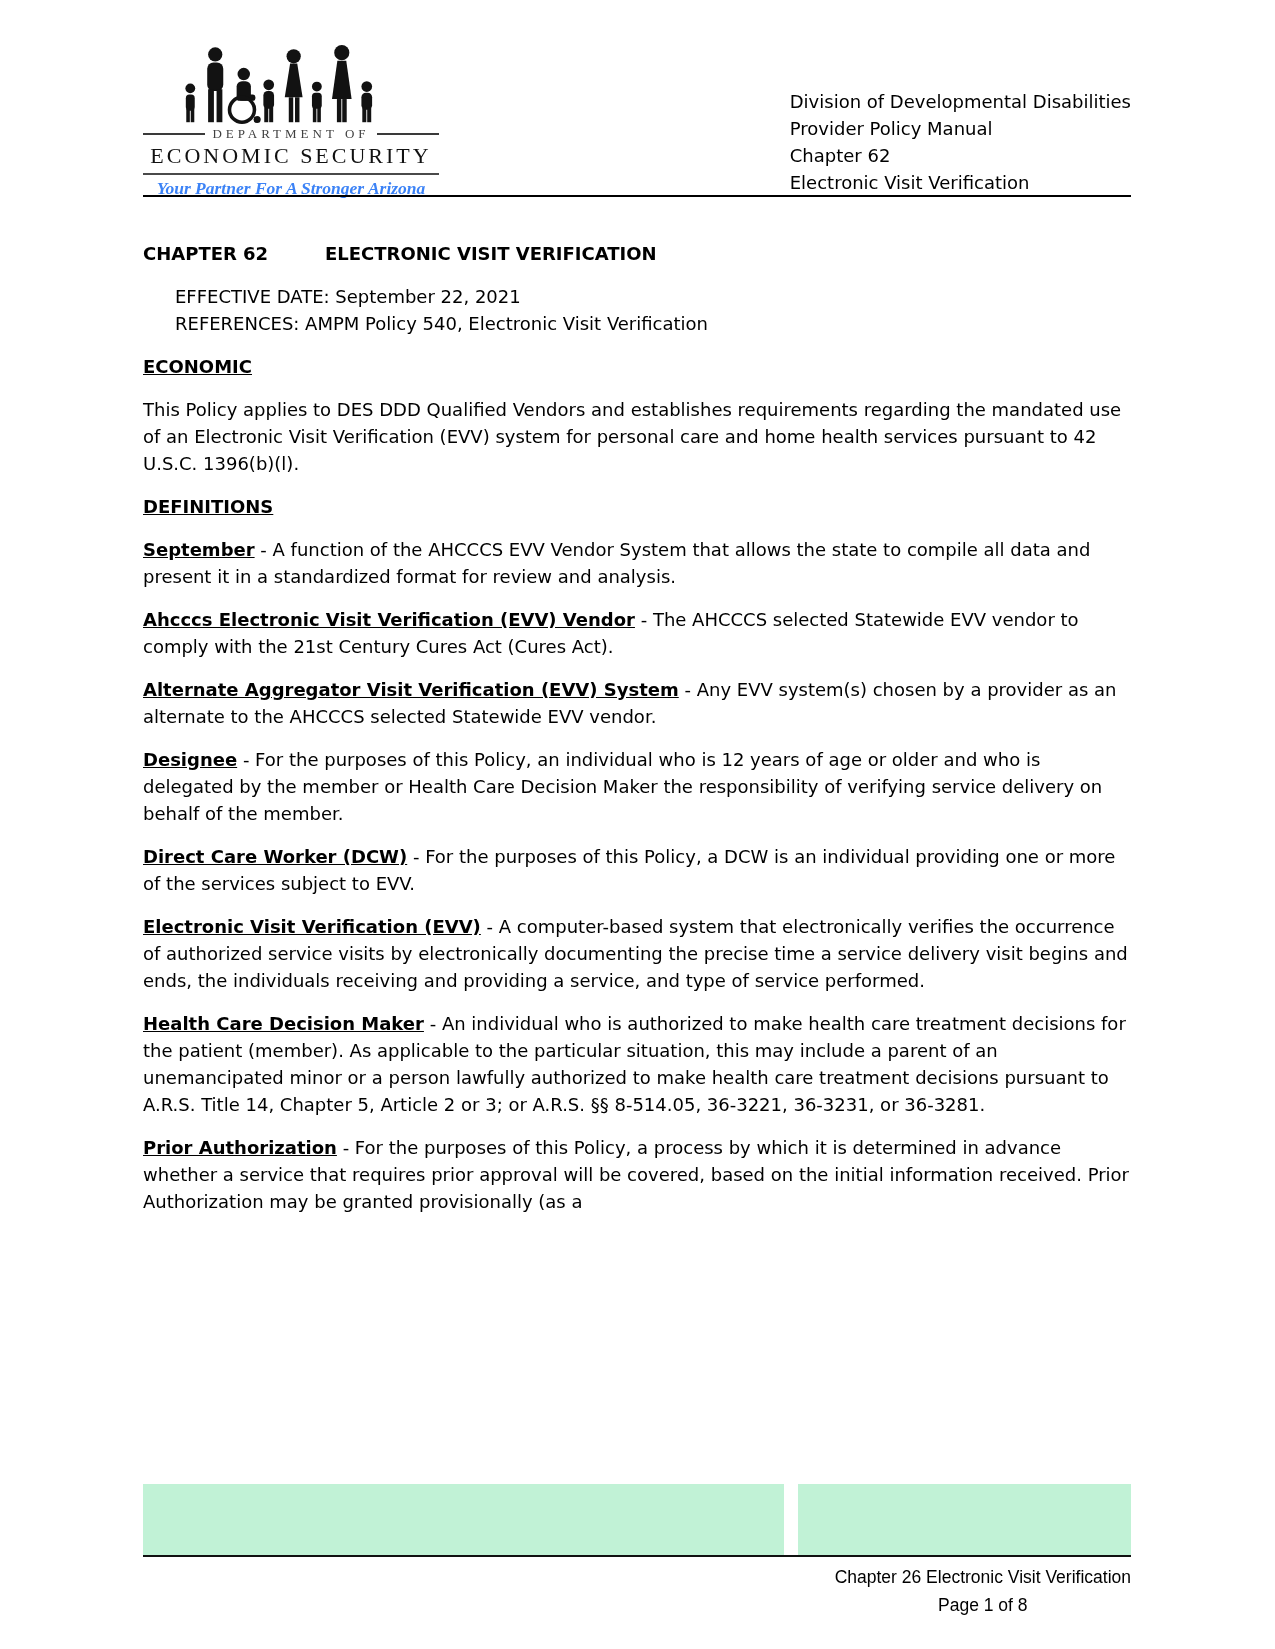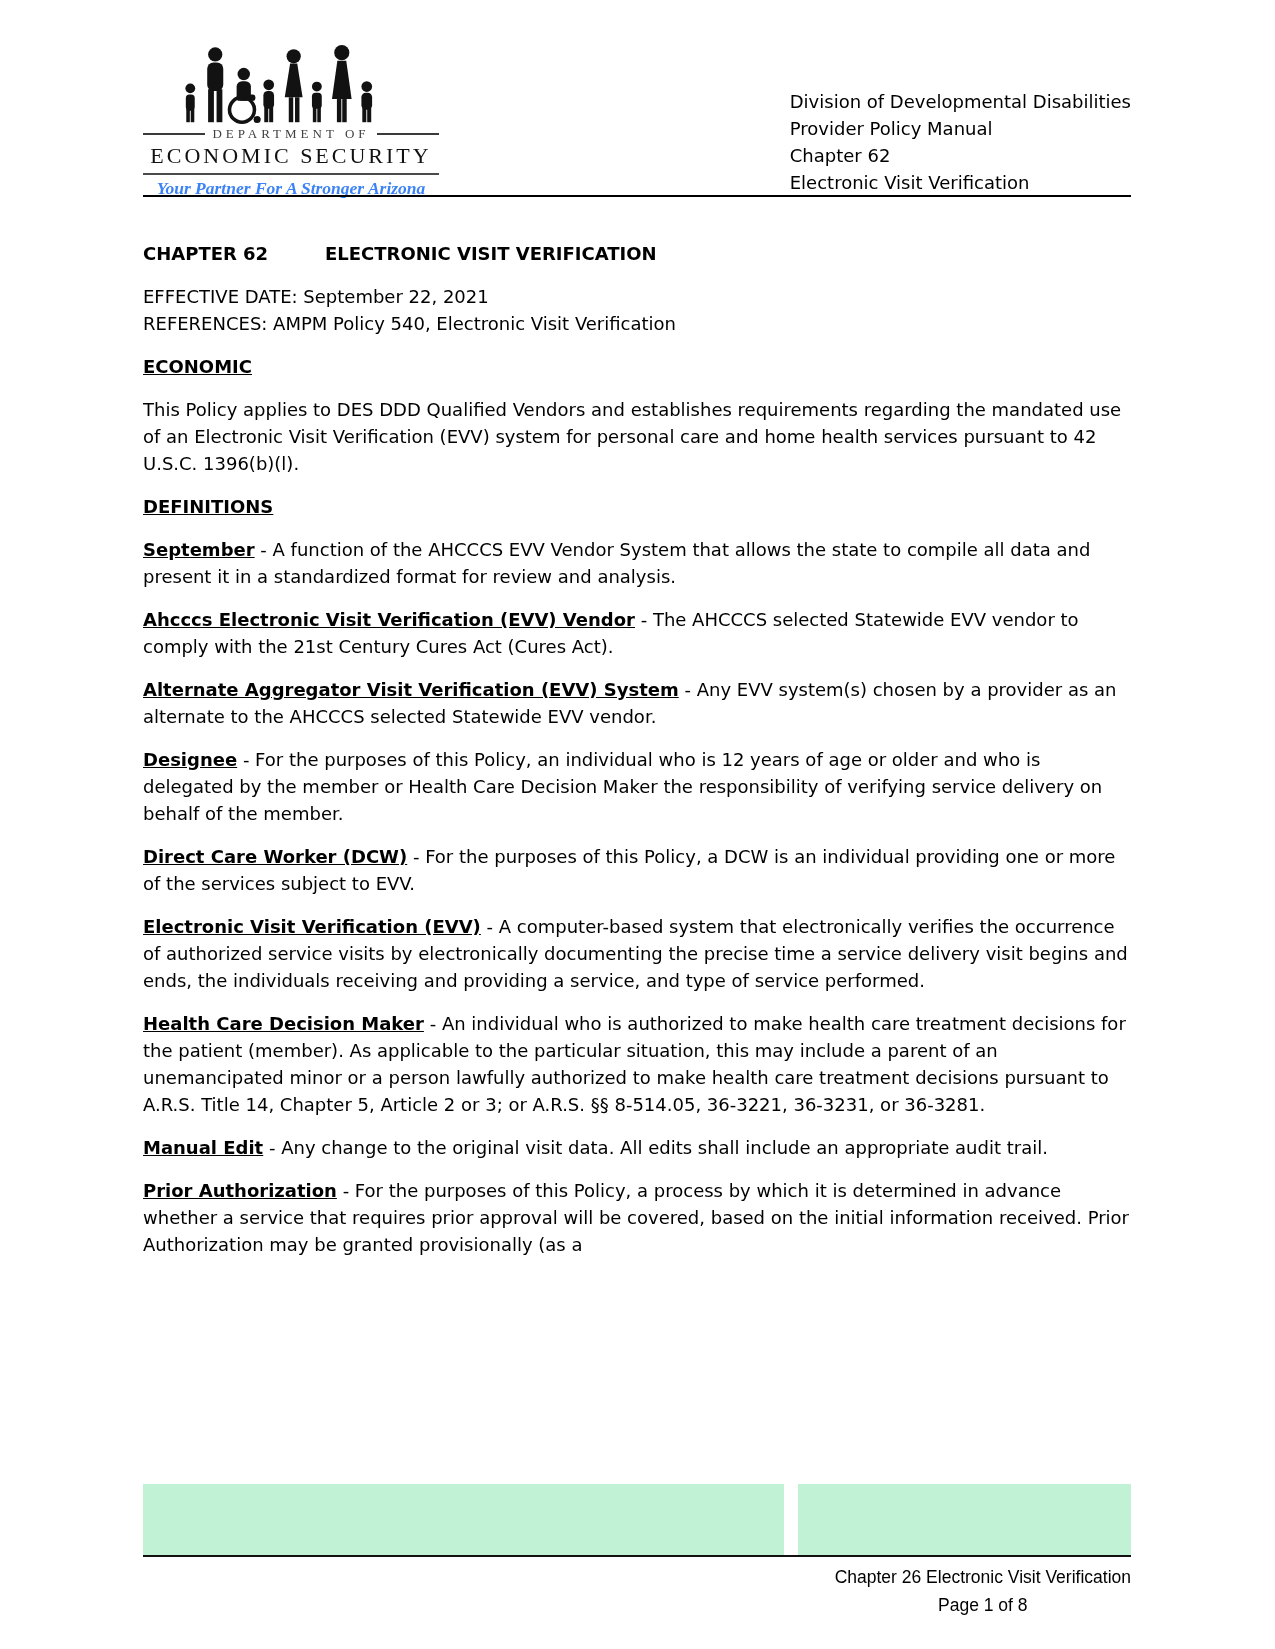--- a/index.html
+++ b/index.html
@@ -51,21 +51,21 @@
   }
 
   
   .content {
     position: absolute; top: 240px; left: 143px; width: 988px;
     font-size: 18px; line-height: 27px;
   }
   .content p { margin: 0 0 16px 0; }
   .doc-title { font-weight: bold; }
   .doc-title .chap { display: inline-block; width: 182px; }
-  .meta-line { display: block; }
+  .meta-line { display: block; margin-left: 32px; }
   .sec-heading { font-weight: bold; text-decoration: underline; }
   .term { font-weight: bold; text-decoration: underline; }
 
   
   .hl-box { position: absolute; top: 1484px; height: 72px; }
   .hl-left  { left: 143px; width: 641px; }
   .hl-right { left: 798px; width: 333px; }
   .footer-rule {
     position: absolute; top: 1555px; left: 143px; width: 988px;
     height: 0; border-top: 2.5px solid #111;
@@ -179,23 +179,20 @@
     <p>
       <span class="term">Direct Care Worker (DCW)</span><span> - For the purposes of this Policy, a DCW is an individual providing one or more of the services subject to EVV.</span>
     </p>
     <p>
       <span class="term">Electronic Visit Verification (EVV)</span><span> - A computer-based system that electronically verifies the occurrence of authorized service visits by electronically documenting the precise time a service delivery visit begins and ends, the individuals receiving and providing a service, and type of service performed.</span>
     </p>
     <p>
       <span class="term">Health Care Decision Maker</span><span> - An individual who is authorized to make health care treatment decisions for the patient (member). As applicable to the particular situation, this may include a parent of an unemancipated minor or a person lawfully authorized to make health care treatment decisions pursuant to A.R.S. Title 14, Chapter 5, Article 2 or 3; or A.R.S. §§ 8-514.05, 36-3221, 36-3231, or 36-3281.</span>
     </p>
     <p>
-      <span class="term">Manual Edit</span><span> - Any change to the original visit data. All edits shall include an appropriate audit trail.</span>
-    </p>
-    <p>
       <span class="term">Prior Authorization</span><span> - For the purposes of this Policy, a process by which it is determined in advance whether a service that requires prior approval will be covered, based on the initial information received. Prior Authorization may be granted provisionally (as a</span>
     </p>
   </div>
 
   <div class="hl-box hl-left" style="background: rgb(193, 242, 214);"></div>
   <div class="hl-box hl-right" style="background: rgb(193, 242, 214);"></div>
 
   <div class="footer-rule"></div>
 
   <div class="footer-text">

